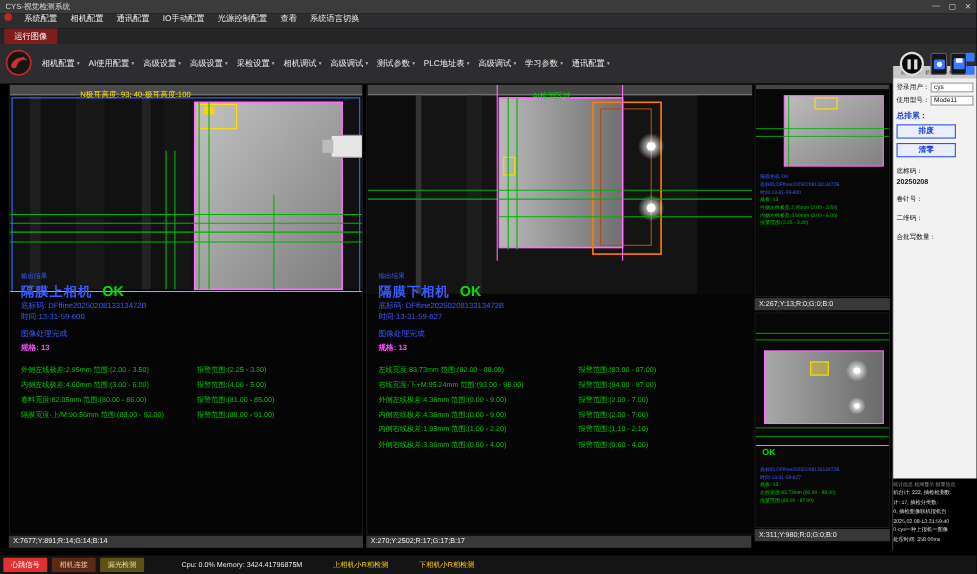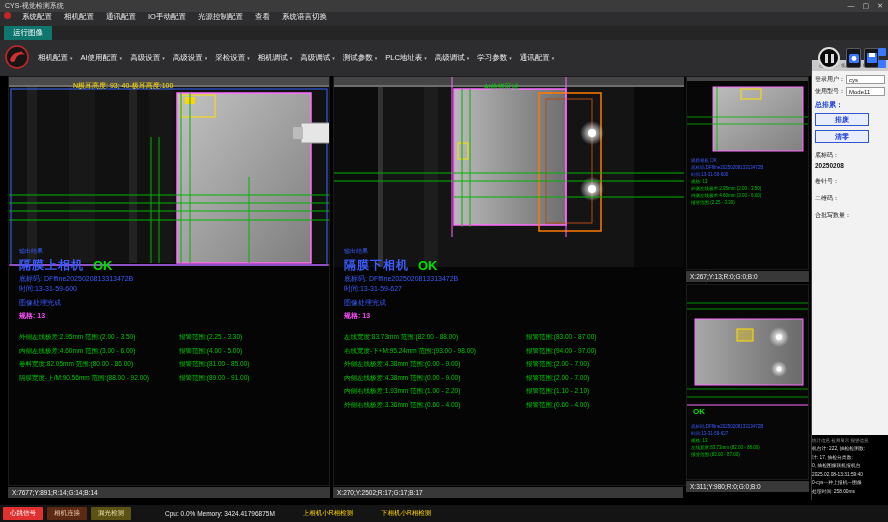--- a/index.html
+++ b/index.html
@@ -13,21 +13,21 @@
   .win-controls{margin-left:auto;display:flex;gap:8px;font-size:7px;color:#ccc}
 
   
   .menubar{position:absolute;left:0;top:12px;width:888px;height:14px;background:#2d2d30;
            display:flex;padding-left:4px}
   .menu-dot{width:7px;height:7px;border-radius:50%;background:#c22727;margin-right:5px}
   .menu-item{font-size:7.5px;color:#ededed;padding:0 6px;white-space:nowrap}
 
   
   .tabbar{position:absolute;left:0;top:26px;width:888px;height:14px;background:#252526;display:flex;align-items:center}
-  .tab-active{font-size:7.5px;color:#fff;background:#0f766e;padding:2px 9px;margin-left:4px}
+  .tab-active{font-size:7.5px;color:#fff;background:#7f1d1d;padding:2px 9px;margin-left:4px}
 
   
   .toolbar{position:absolute;left:0;top:40px;width:888px;height:36px;background:#2d2d30}
   .app-logo{position:absolute;left:4px;top:44px;z-index:6}
   .tool-items{position:absolute;left:34px;top:40px;height:36px;display:flex;align-items:center;z-index:5}
   .tool-item{font-size:7.5px;color:#f0f0f0;padding:3px 4px;display:flex;align-items:center;gap:2px;white-space:nowrap}
   .tool-item .arrow{font-size:5px;color:#b8b8b8}
 
   .pause-btn{position:absolute;left:818px;top:47px;width:22px;height:22px;border:2px solid #ddd;border-radius:50%;
              background:#0a0a0a;display:flex;align-items:center;justify-content:center;gap:3px;z-index:6}
@@ -45,21 +45,21 @@
   #small-view-1{left:686px;top:76px;width:123px;height:194px}
   #small-view-2{left:686px;top:284px;width:123px;height:196px}
   .view svg{position:absolute;left:0;top:0}
 
   .overlay-top{position:absolute;font-size:7px;z-index:3;white-space:nowrap}
   #view-left .overlay-top{left:64px;top:4px;color:#ffe000}
   #view-right .overlay-top{left:150px;top:5px;color:#00d400}
 
   .result-block{position:absolute;left:10px;top:170px;right:6px;z-index:3}
   .res-small{font-size:6px;color:#3a5bff;margin-bottom:1px}
-  .res-label-row{display:flex;align-items:center;gap:9px;margin-bottom:0}
+  .res-label-row{display:flex;align-items:flex-start;gap:9px;margin-bottom:0}
   .camera-label{font-size:12px;font-weight:bold;color:#3a5bff;letter-spacing:1px}
   .ok-label{font-size:13px;font-weight:bold;color:#00e000}
   .res-line{font-size:7px;color:#3a5bff;line-height:10px}
   .res-done{font-size:7px;color:#3a5bff;margin-top:4px}
   .res-spec{font-size:7px;color:#ff4cff;font-weight:bold;margin-top:3px;margin-bottom:9px}
   .m-row{display:flex;font-size:6.5px;color:#00c800;line-height:13.5px;white-space:nowrap}
   #view-left .m-text{width:160px}
   #view-right .m-text{width:182px}
 
   .coordbar{position:absolute;height:11px;background:#383838;color:#eee;font-size:6.5px;line-height:11px;padding-left:4px;white-space:nowrap;overflow:hidden}

